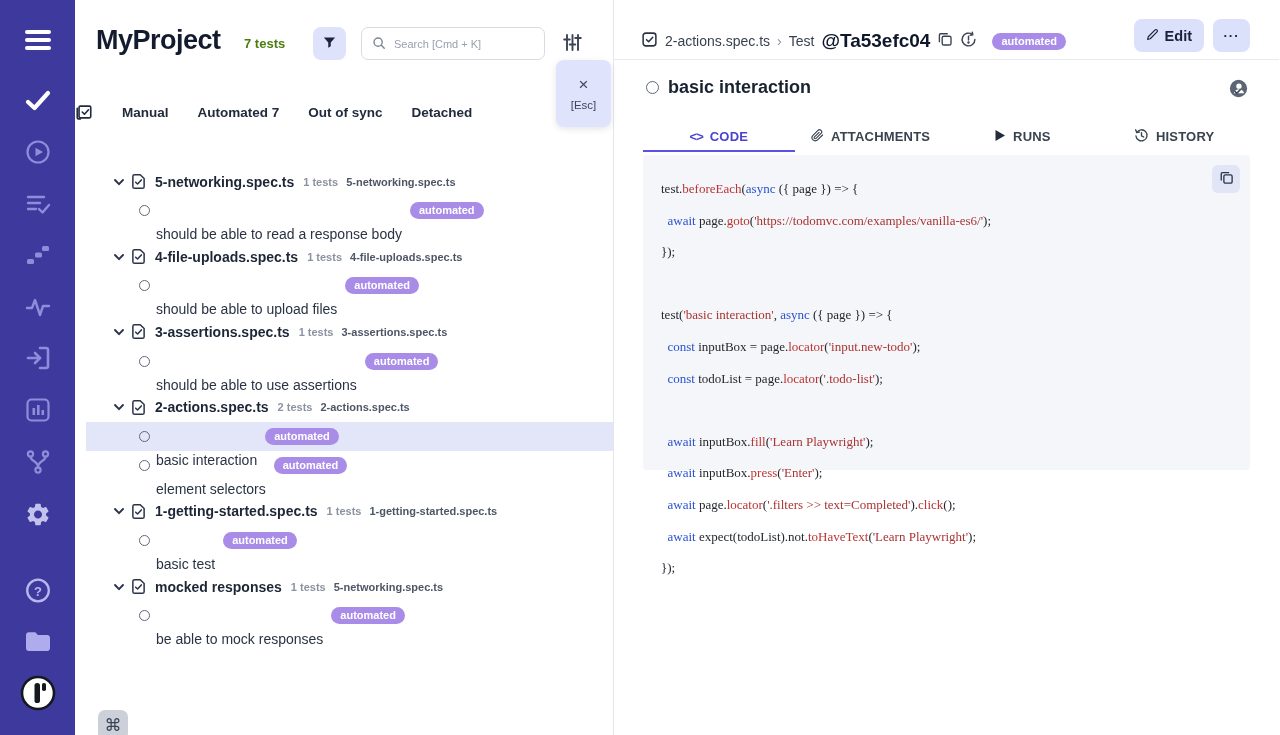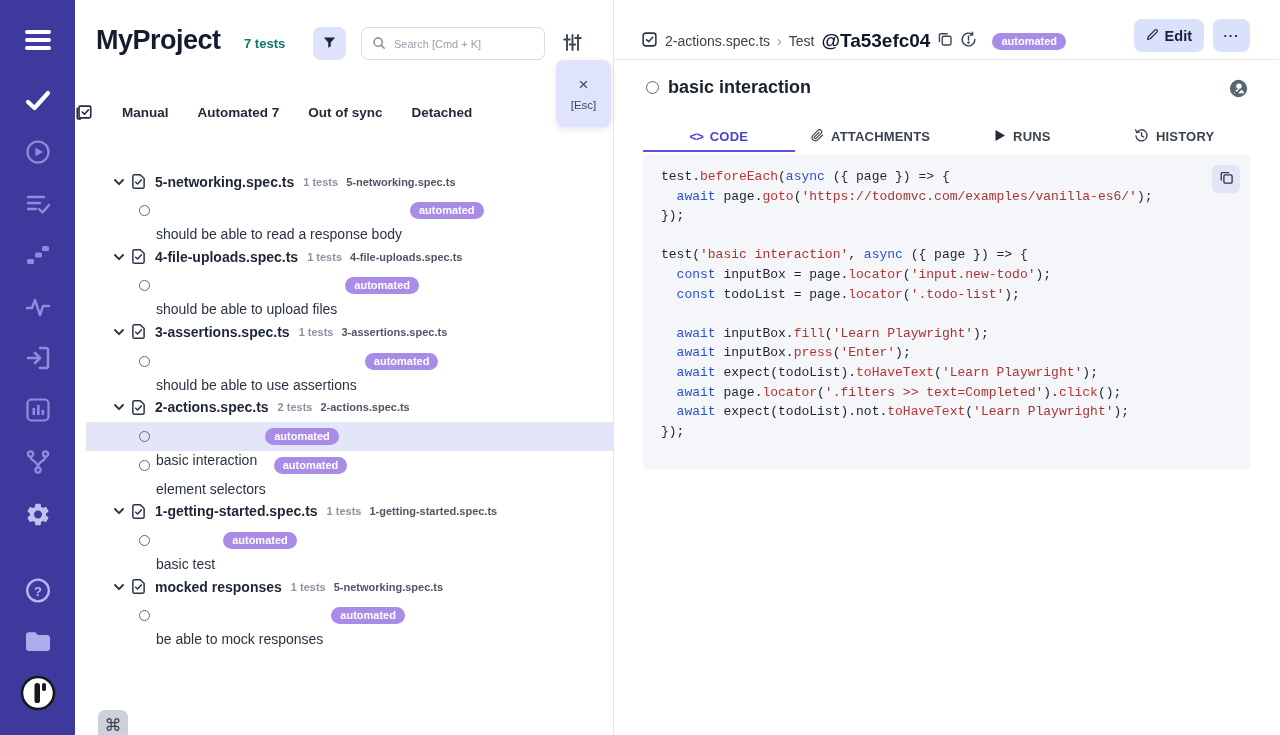--- a/index.html
+++ b/index.html
@@ -7,21 +7,21 @@
     font-family:"Liberation Sans", sans-serif; }
   body { display:flex; position:relative; }
 
   
   .sidebar { width:75px; height:735px; background:#3e3a9d; position:relative; flex:none; }
   .sb-ic { position:absolute; left:50%; transform:translateX(-50%); display:flex; align-items:center; justify-content:center; cursor:pointer; }
 
   
   .left-panel { width:539px; height:735px; position:relative; flex:none; background:#fff; border-right:1px solid #e4e6ec; }
   .lp-title { position:absolute; left:21px; top:25px; font-size:27px; font-weight:800; color:#131c2e; letter-spacing:-0.5px; }
-  .lp-count { position:absolute; left:169px; top:36px; font-size:13px; font-weight:600; color:#0f766e; }
+  .lp-count { position:absolute; left:169px; top:36px; font-size:13px; font-weight:600; color:#4d7c0f; }
   .filter-btn { position:absolute; left:238px; top:27px; width:33px; height:33px; border:none; border-radius:8px; background:#dee2fa; display:flex; align-items:center; justify-content:center; cursor:pointer; }
   .search-box { position:absolute; left:286px; top:27px; width:184px; height:33px; border:1px solid #d9dbe4; border-radius:7px; background:#fff; display:flex; align-items:center; padding:0 10px; gap:8px; cursor:text; }
   .search-box span { font-size:11px; color:#99a1ae; }
   .sliders-ic { position:absolute; left:488px; top:33px; cursor:pointer; }
 
   .esc-popup { position:absolute; right:2px; top:60px; width:55px; height:67px; background:#dfe3fb; border-radius:8px; display:flex; flex-direction:column; align-items:center; justify-content:center; gap:6px; box-shadow:0 2px 6px rgba(40,40,90,.12); z-index:5; }
   .esc-x { font-size:17px; color:#3f4757; line-height:1; cursor:pointer; }
   .esc-lbl { font-size:11.5px; color:#3f4757; }
 
   .filter-tabs { position:absolute; left:0; top:96px; width:100%; height:32px; display:flex; align-items:center; gap:29px; }
@@ -61,21 +61,21 @@
   .rp-title { font-size:18px; font-weight:700; color:#19222f; }
   .rp-avatar { position:absolute; right:31px; top:79px; cursor:pointer; }
 
   .rp-tabs { position:absolute; left:29px; top:123px; width:607px; height:29px; display:flex; }
   .rtab { flex:1; display:flex; align-items:center; justify-content:center; gap:7px; font-size:13px; font-weight:700; letter-spacing:.2px; color:#39424f; cursor:pointer; border-bottom:2px solid transparent; }
   .rtab.active { color:#4a43cf; border-bottom-color:#5a52e8; }
   .rtab .code-glyph { font-size:13px; font-weight:700; letter-spacing:-1px; }
 
   .code-panel { position:absolute; left:29px; top:155px; width:607px; height:315px; background:#f5f6f9; border-radius:4px; padding:12px 18px; }
   .copy-btn { position:absolute; top:10px; right:10px; width:28px; height:28px; border:none; border-radius:6px; background:#e2e5f6; display:flex; align-items:center; justify-content:center; cursor:pointer; }
-  .cline { font-family:Liberation Mono, monospace; font-size:13px; line-height:19.6px; white-space:pre; color:#23282f; }
+  .cline { font-family:Liberation Serif, serif; font-size:13px; line-height:19.6px; white-space:pre; color:#23282f;margin-top:12px; }
   .tk-p { color:#23282f; }
   .tk-k { color:#2a52cc; }
   .tk-m { color:#bb3434; }
   .tk-s { color:#a93434;text-align:center; }
 </style>
 </head>
 <body>
 
 <aside class="sidebar">
   <span class="sb-ic" style="top:27px">
@@ -457,19 +457,18 @@
         <div class="cline"><span class="tk-p">test.</span><span class="tk-m">beforeEach</span><span class="tk-p">(</span><span class="tk-k">async</span><span class="tk-p"> ({ page }) =&gt; {</span></div>
         <div class="cline"><span class="tk-p">  </span><span class="tk-k">await</span><span class="tk-p"> page.</span><span class="tk-m">goto</span><span class="tk-p">(</span><span class="tk-s">'https://todomvc.com/examples/vanilla-es6/'</span><span class="tk-p">);</span></div>
         <div class="cline"><span class="tk-p">});</span></div>
         <div class="cline">&nbsp;</div>
         <div class="cline"><span class="tk-p">test(</span><span class="tk-s">'basic interaction'</span><span class="tk-p">, </span><span class="tk-k">async</span><span class="tk-p"> ({ page }) =&gt; {</span></div>
         <div class="cline"><span class="tk-p">  </span><span class="tk-k">const</span><span class="tk-p"> inputBox = page.</span><span class="tk-m">locator</span><span class="tk-p">(</span><span class="tk-s">'input.new-todo'</span><span class="tk-p">);</span></div>
         <div class="cline"><span class="tk-p">  </span><span class="tk-k">const</span><span class="tk-p"> todoList = page.</span><span class="tk-m">locator</span><span class="tk-p">(</span><span class="tk-s">'.todo-list'</span><span class="tk-p">);</span></div>
         <div class="cline">&nbsp;</div>
         <div class="cline"><span class="tk-p">  </span><span class="tk-k">await</span><span class="tk-p"> inputBox.</span><span class="tk-m">fill</span><span class="tk-p">(</span><span class="tk-s">'Learn Playwright'</span><span class="tk-p">);</span></div>
         <div class="cline"><span class="tk-p">  </span><span class="tk-k">await</span><span class="tk-p"> inputBox.</span><span class="tk-m">press</span><span class="tk-p">(</span><span class="tk-s">'Enter'</span><span class="tk-p">);</span></div>
-        <div class="cline"><span class="tk-p">  </span><span class="tk-k">await</span><span class="tk-p"> expect(todoList).</span><span class="tk-m">toHaveText</span><span class="tk-p">(</span><span class="tk-s">'Learn Playwright'</span><span class="tk-p">);</span></div>
         <div class="cline"><span class="tk-p">  </span><span class="tk-k">await</span><span class="tk-p"> page.</span><span class="tk-m">locator</span><span class="tk-p">(</span><span class="tk-s">'.filters &gt;&gt; text=Completed'</span><span class="tk-p">).</span><span class="tk-m">click</span><span class="tk-p">();</span></div>
         <div class="cline"><span class="tk-p">  </span><span class="tk-k">await</span><span class="tk-p"> expect(todoList).not.</span><span class="tk-m">toHaveText</span><span class="tk-p">(</span><span class="tk-s">'Learn Playwright'</span><span class="tk-p">);</span></div>
         <div class="cline"><span class="tk-p">});</span></div>
       </div>
   </div>
 </section>
 
 </body></html>

